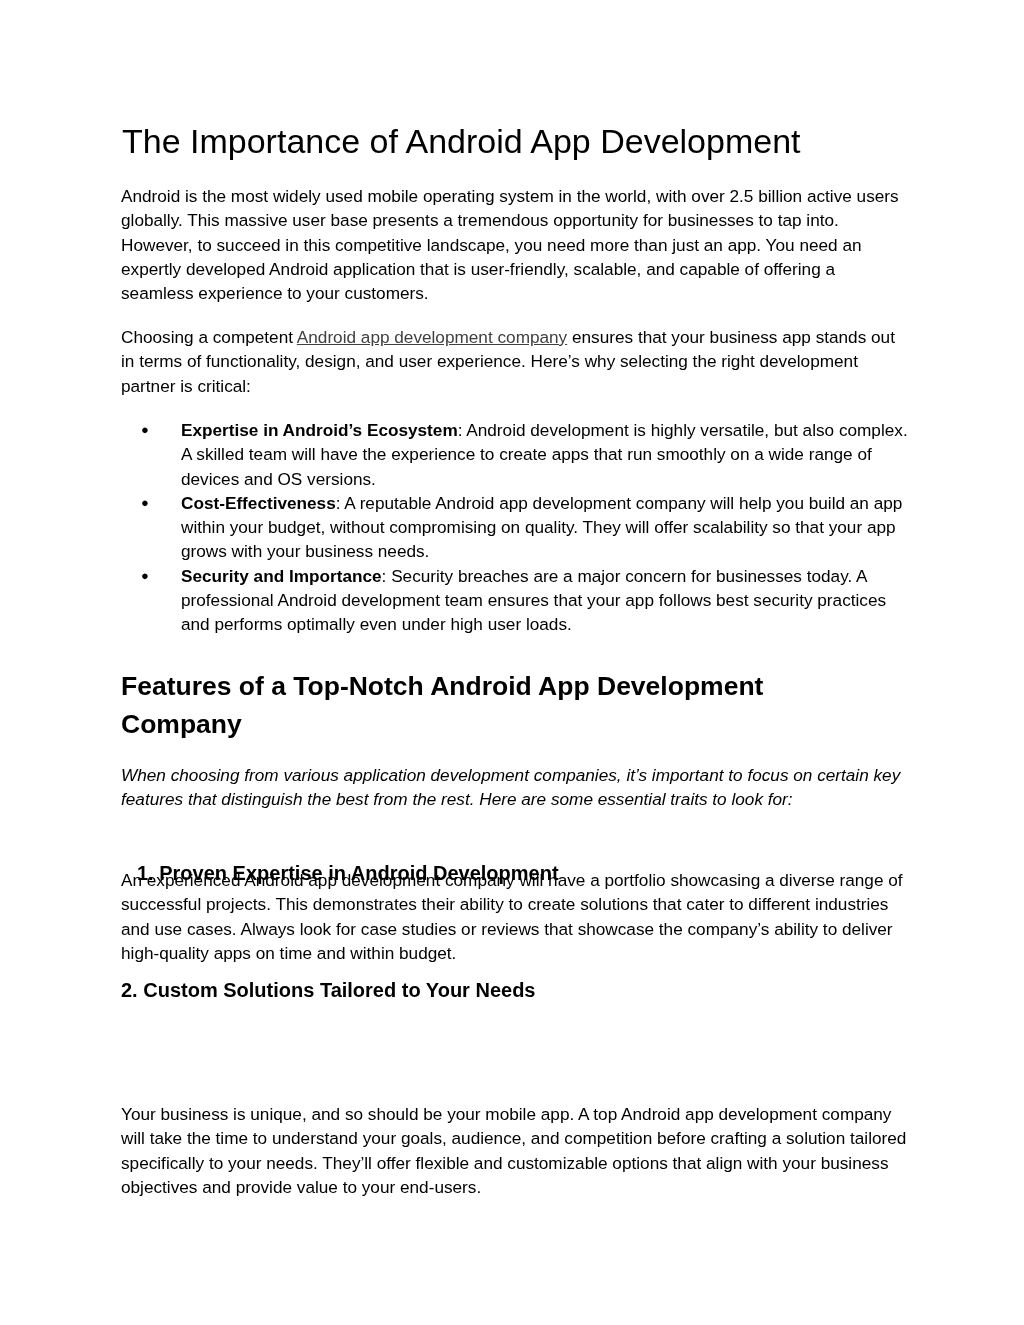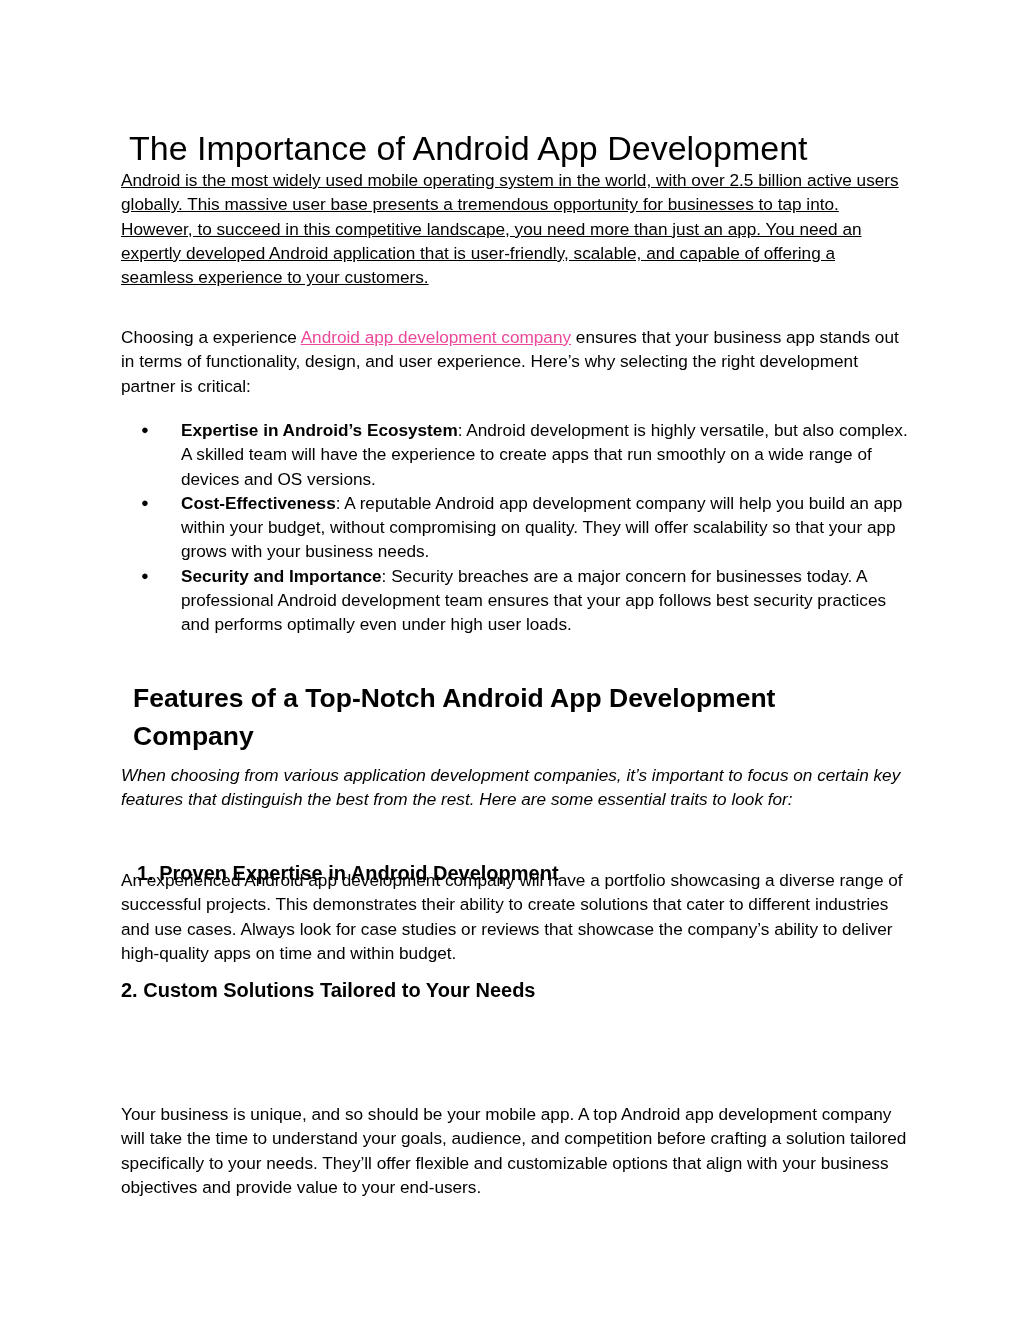--- a/index.html
+++ b/index.html
@@ -18,35 +18,35 @@
     .page {
       position: absolute;
       left: 121px;
       top: 0;
       width: 790px;
     }
     .title {
       position: absolute;
       top: 118px;
       left: 0;
-      margin: 8px;
+      margin: 1px;
       font-size: 34px;
       font-weight: normal;
       line-height: 44px;
       white-space: nowrap;
     }
     p.body {
       margin: 0;
       font-size: 17.2px;
       line-height: 24.3px;
     }
-    .p1 { position: absolute; top: 168px; left: 0; width: 790px; text-decoration: underline; }
+    .p1 { position: absolute; top: 184px; left: 0; width: 790px; }
     .p2 { position: absolute; top: 325px; left: 0; width: 790px; }
     a.link {
-      color: #ec4899;
+      color: #404040;
     }
     ul.bullets {
       position: absolute;
       top: 418px;
       left: 0;
       margin: 0;
       padding: 0;
       list-style: none;
       width: 790px;
     }
@@ -60,21 +60,21 @@
       position: absolute;
       left: 20px;
       top: 0;
       font-size: 13px;
     }
     ul.bullets li b { font-weight: bold; }
     .h2 {
       position: absolute;
       top: 668px;
       left: 0;
-      margin: 12px;
+      margin: 0;
       font-size: 26.5px;
       font-weight: bold;
       line-height: 37.5px;
       width: 760px;
     }
     .p3 { position: absolute; top: 763px; left: 0; width: 790px; font-style: italic; }
     .h3 {
       margin: 0;
       font-size: 20px;
       font-weight: bold;
@@ -88,21 +88,21 @@
   </style>
 </head>
 <body>
 
 <div class="page">
 
   <h1 class="title">The Importance of Android App Development</h1>
 
   <p class="body p1">Android is the most widely used mobile operating system in the world, with over 2.5 billion active users globally. This massive user base presents a tremendous opportunity for businesses to tap into. However, to succeed in this competitive landscape, you need more than just an app. You need an expertly developed Android application that is user-friendly, scalable, and capable of offering a seamless experience to your customers.</p>
 
-  <p class="body p2"><span>Choosing a experience </span><a class="link" href="#">Android app development company</a><span> ensures that your business app stands out in terms of functionality, design, and user experience. Here’s why selecting the right development partner is critical:</span></p>
+  <p class="body p2"><span>Choosing a competent </span><a class="link" href="#">Android app development company</a><span> ensures that your business app stands out in terms of functionality, design, and user experience. Here’s why selecting the right development partner is critical:</span></p>
 
   <ul class="bullets">
     <li>
       <span class="bullet">●</span><b>Expertise in Android’s Ecosystem</b><span>: Android development is highly versatile, but also complex. A skilled team will have the experience to create apps that run smoothly on a wide range of devices and OS versions.</span>
     </li>
     <li>
       <span class="bullet">●</span><b>Cost-Effectiveness</b><span>: A reputable Android app development company will help you build an app within your budget, without compromising on quality. They will offer scalability so that your app grows with your business needs.</span>
     </li>
     <li>
       <span class="bullet">●</span><b>Security and Importance</b><span>: Security breaches are a major concern for businesses today. A professional Android development team ensures that your app follows best security practices and performs optimally even under high user loads.</span>

